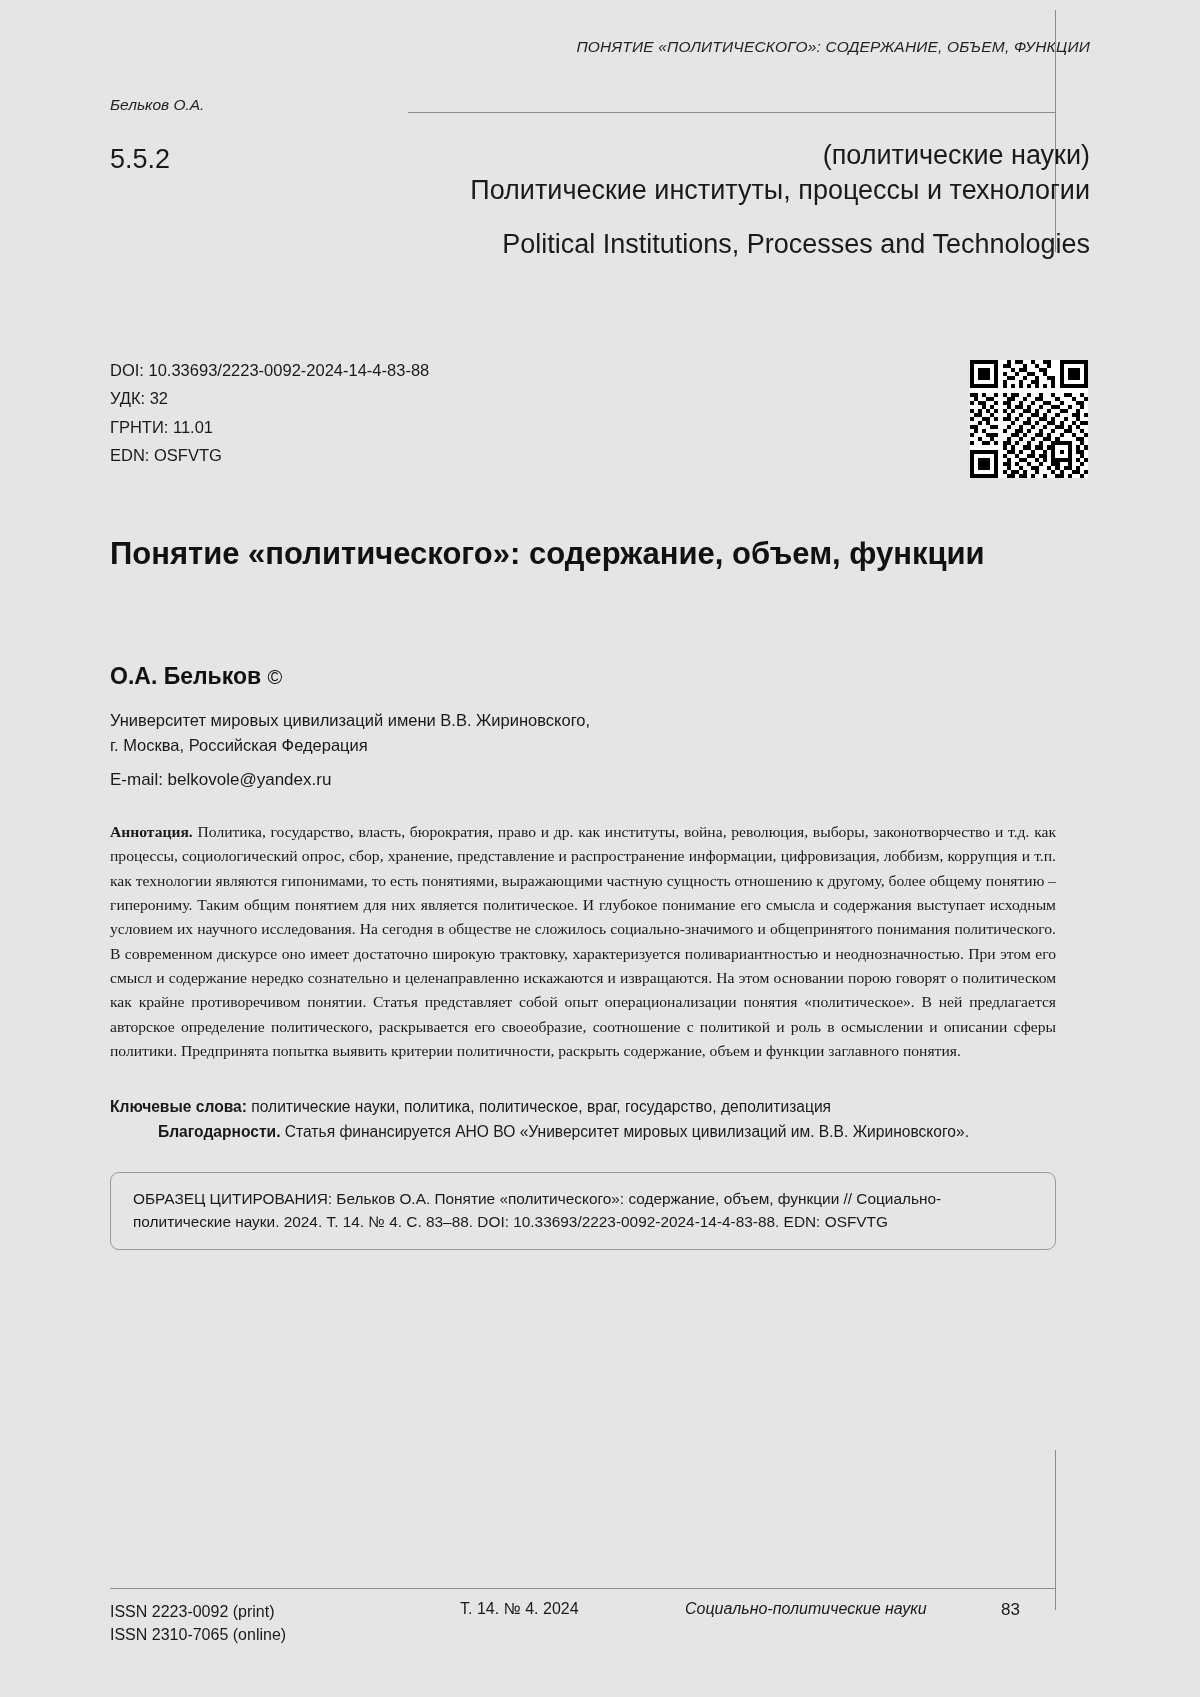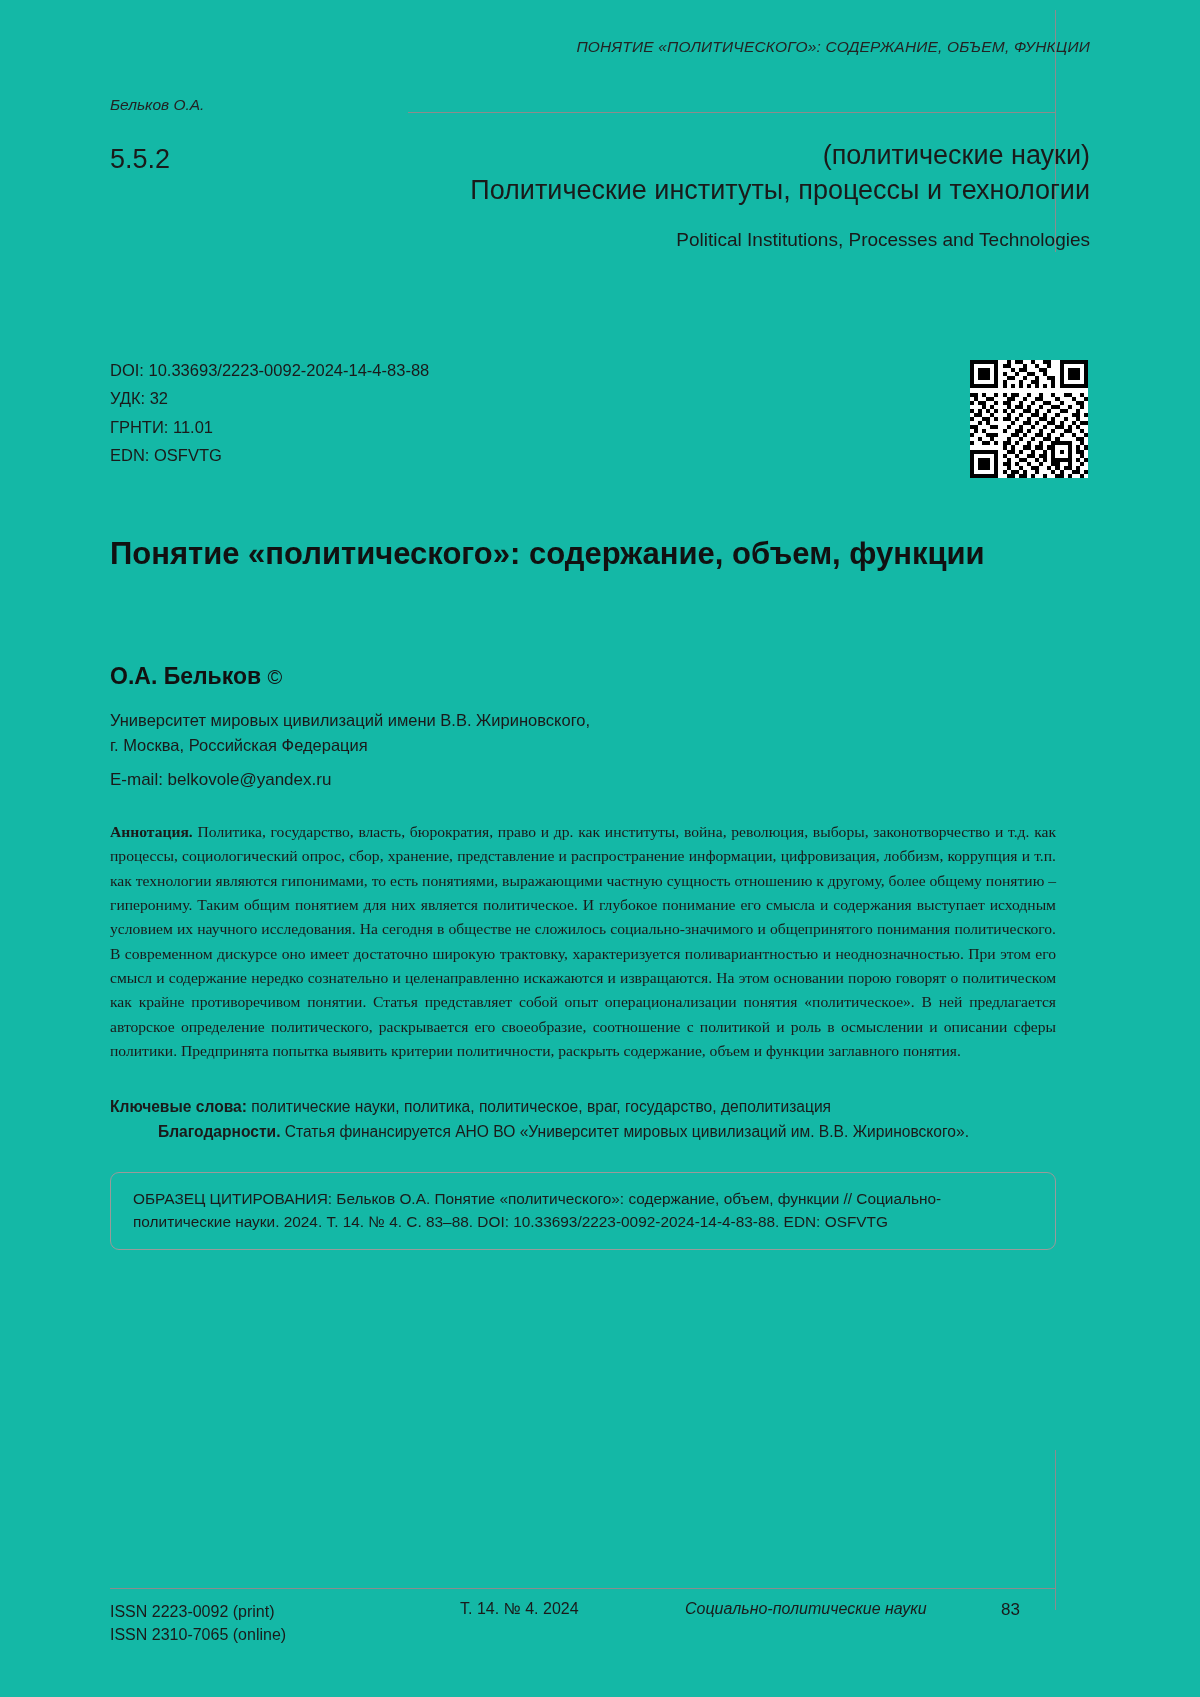--- a/index.html
+++ b/index.html
@@ -9,21 +9,21 @@
   }
   body {
     font-family: "Liberation Sans", sans-serif;
     color: #1a1a1a;
   }
   .page {
     position: relative;
     width: 1200px;
     height: 1697px;
     margin: 0 auto;
-    background: #14b8a6;
+    background: #e5e5e5;
     overflow: hidden;
   }
 
   
   .running-head {
     position: absolute;
     top: 38px;
     left: 110px;
     right: 110px;
     text-align: right;
@@ -76,21 +76,21 @@
   .rubric-lines {
     margin-left: 180px;
     text-align: right;
     font-size: 27px;
     line-height: 1.28;
     color: #1a1a1a;
   }
   .rubric-en {
     margin-top: 22px;
     text-align: right;
-    font-size: 19px;
+    font-size: 27px;
     color: #1a1a1a;
   }
 
   
   .ids {
     position: absolute;
     top: 356px;
     left: 110px;
     font-size: 16.5px;
     line-height: 1.72;

